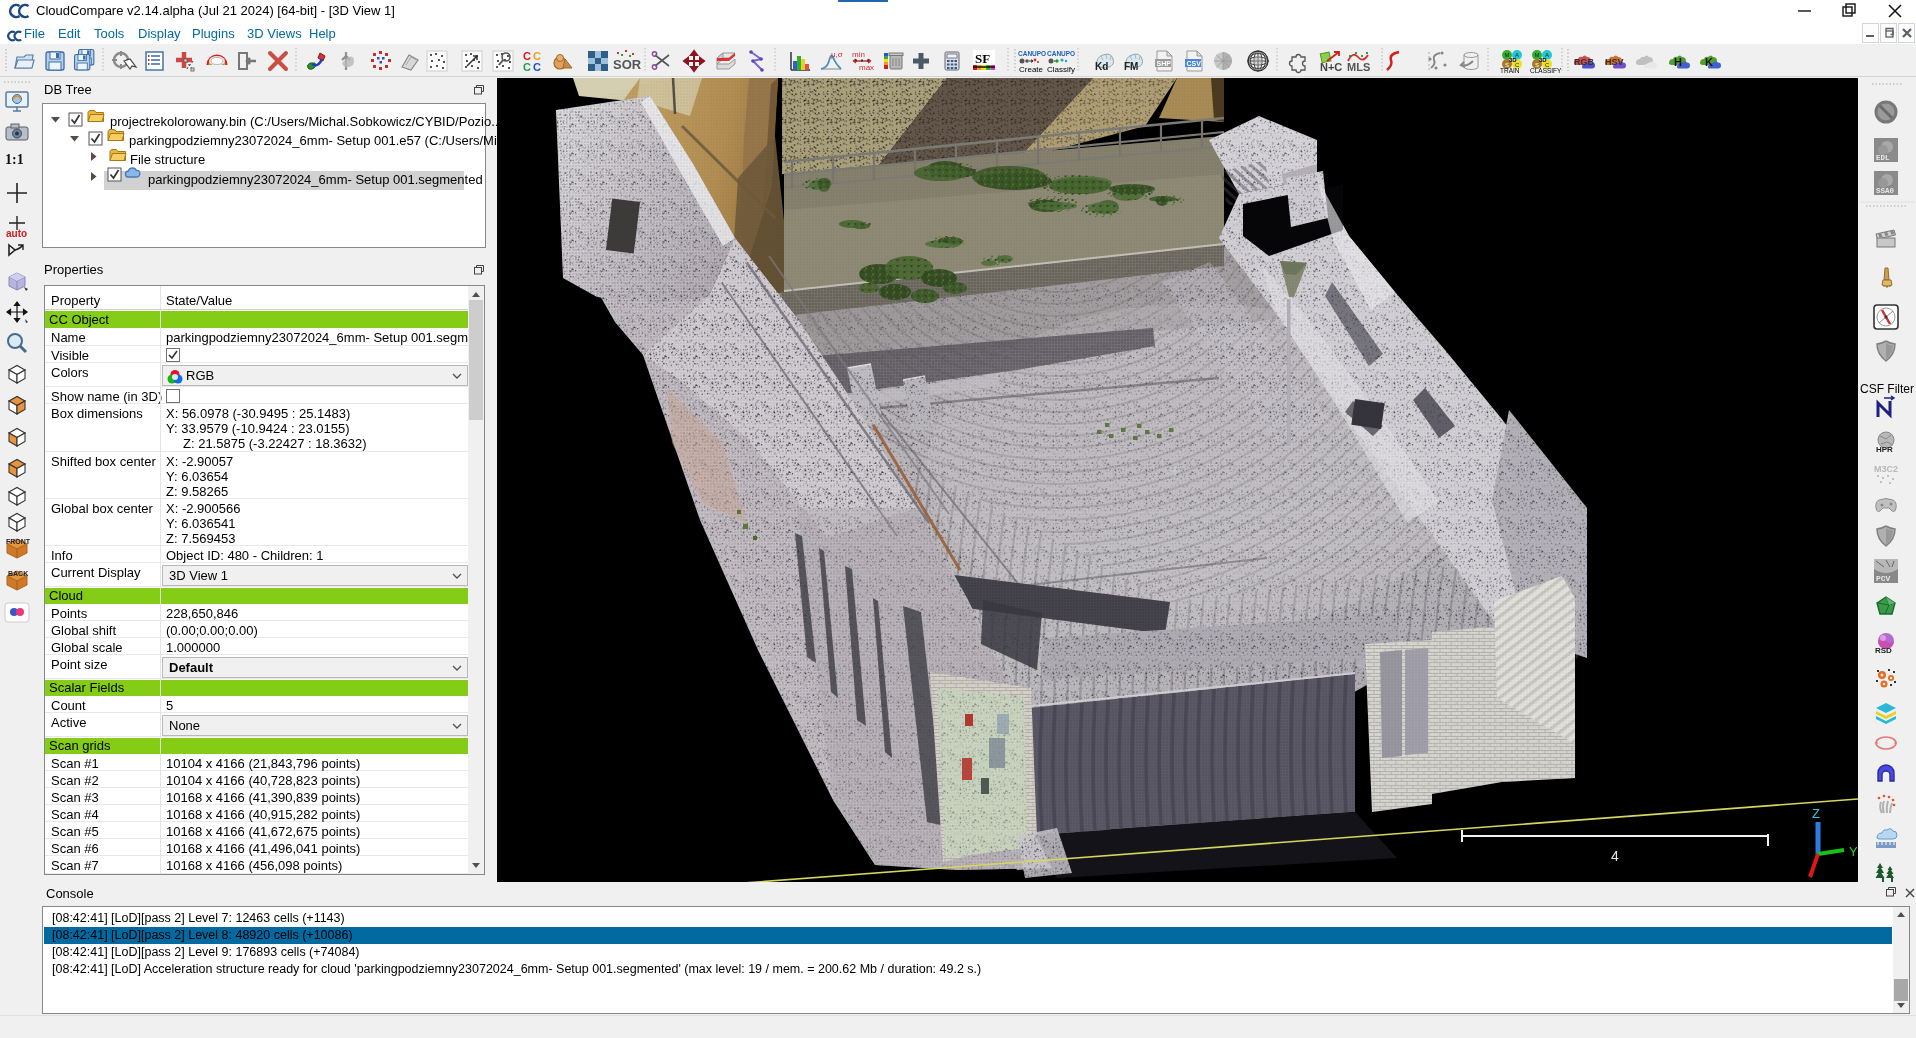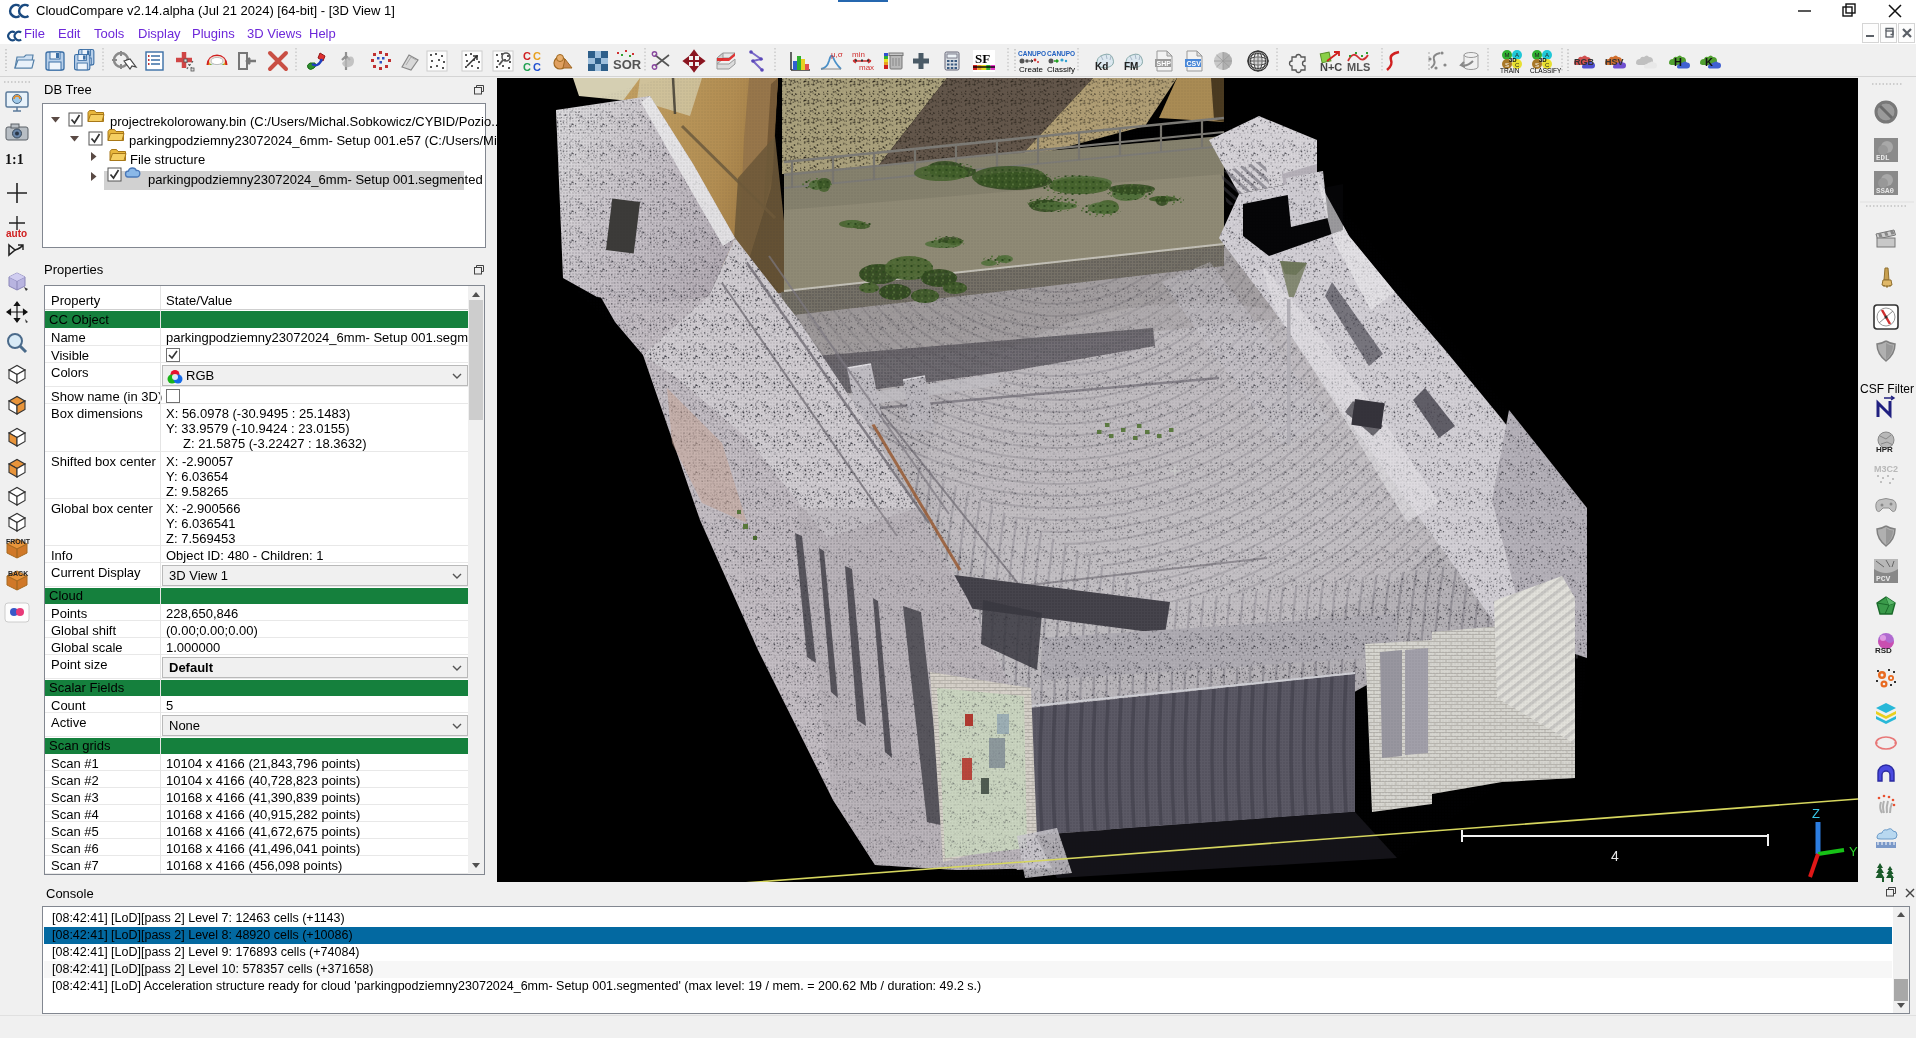--- a/index.html
+++ b/index.html
@@ -2,27 +2,27 @@
 <html><head>
 <meta charset="utf-8">
 <style>
 * { margin:0; padding:0; box-sizing:border-box; }
 html,body { width:1916px; height:1038px; overflow:hidden; background:#f0f0f0;
   font-family:"Liberation Sans", sans-serif; position:relative; }
 .abs { position:absolute; }
 #titlebar { left:0; top:0; width:1916px; height:22px; background:#ffffff; }
 #titletext { left:36px; top:3px; font-size:13px; color:#000; }
 #menubar { left:0; top:22px; width:1916px; height:22px; background:#ffffff; }
-.menuitem { top:26px; font-size:13px; color:#6d28d9; }
+.menuitem { top:26px; font-size:13px; color:#0369a1; }
 #toolbar { left:0; top:44px; width:1916px; height:33px; background:#f0f0f0; border-bottom:1px solid #d4d4d4; }
 #righttool { left:1858px; top:78px; width:58px; height:936px; background:#f0f0f0; }
 #viewport { left:497px; top:78px; width:1361px; height:804px; background:#000; }
 .docktitle { background:#f0f0f0; font-size:13px; color:#000; }
 .panelbox { background:#fff; border:1px solid #828790; }
-.graysec { background:#15803d; color:#fff; font-size:13px; padding-left:4px; }
+.graysec { background:#84cc16; color:#fff; font-size:13px; padding-left:4px; }
 .prow { position:absolute; left:0; width:100%; font-size:13px; color:#000; }
 .combo { position:absolute; background:#f0f0f0; border:1px solid #b9b9b9; font-size:13px; }
 .cell { position:absolute; font-size:13px; color:#000; white-space:nowrap; }
 #console-lines div { font-size:12.5px; color:#000; height:17px; line-height:17px; padding-left:8px; white-space:nowrap; }
 </style>
 </head>
 <body>
 
 <div class="abs" id="titlebar"></div>
 <div class="abs" style="left:7px;top:3px;width:24px;height:16px;"><svg width="24" height="16" viewBox="0 0 24 16">
@@ -884,21 +884,20 @@
 <svg class="abs" style="left:1886px;top:887px" width="30" height="14">
  <rect x="0.5" y="2.5" width="7" height="6.5" fill="none" stroke="#444"></rect>
     <path d="M2.5 2.5 v-2 h7 v6 h-2" fill="none" stroke="#444"></path>
  <path d="M20 2 l8 8 M28 2 l-8 8" stroke="#444" stroke-width="1.4"></path>
 </svg>
 <div class="abs panelbox" style="left:42px;top:906px;width:1868px;height:108px;"></div>
 <div class="abs" id="console-lines" style="left:44px;top:910px;width:1848px;">
 <div style="background:#fff">[08:42:41] [LoD][pass 2] Level 7: 12463 cells (+1143)</div>
 <div style="background:#0369a1">[08:42:41] [LoD][pass 2] Level 8: 48920 cells (+10086)</div>
 <div style="background:#fff">[08:42:41] [LoD][pass 2] Level 9: 176893 cells (+74084)</div>
-<div style="background:#f7f7f7">[08:42:41] [LoD][pass 2] Level 10: 578357 cells (+371658)</div>
 <div style="background:#fff">[08:42:41] [LoD] Acceleration structure ready for cloud 'parkingpodziemny23072024_6mm- Setup 001.segmented' (max level: 19 / mem. = 200.62 Mb / duration: 49.2 s.)</div>
 </div>
 
 <svg class="abs" style="left:1893px;top:907px" width="16" height="106">
  <rect width="16" height="106" fill="#f0f0f0"></rect>
  <path d="M8 5 l4 5 h-8 z" fill="#505050"></path>
  <path d="M8 101 l4 -5 h-8 z" fill="#505050"></path>
  <rect x="1" y="72" width="14" height="22" fill="#a8a8a8"></rect>
 </svg>
 

